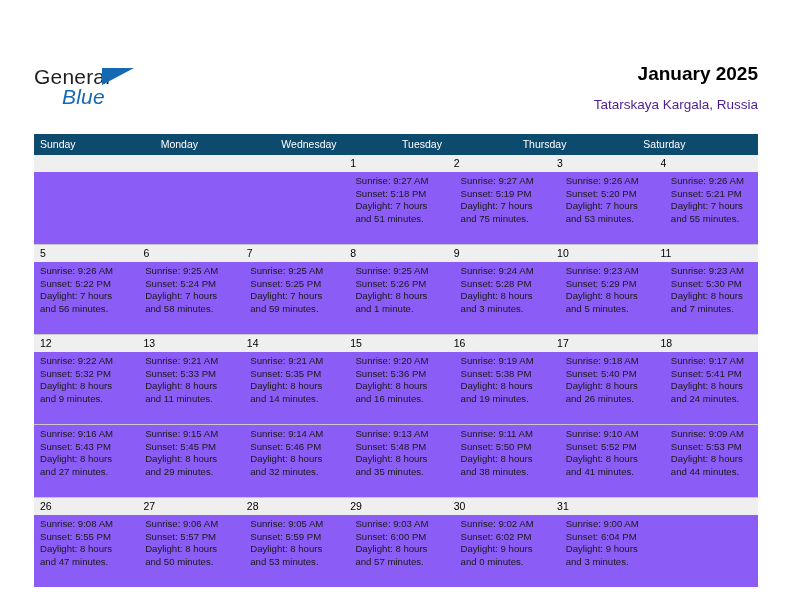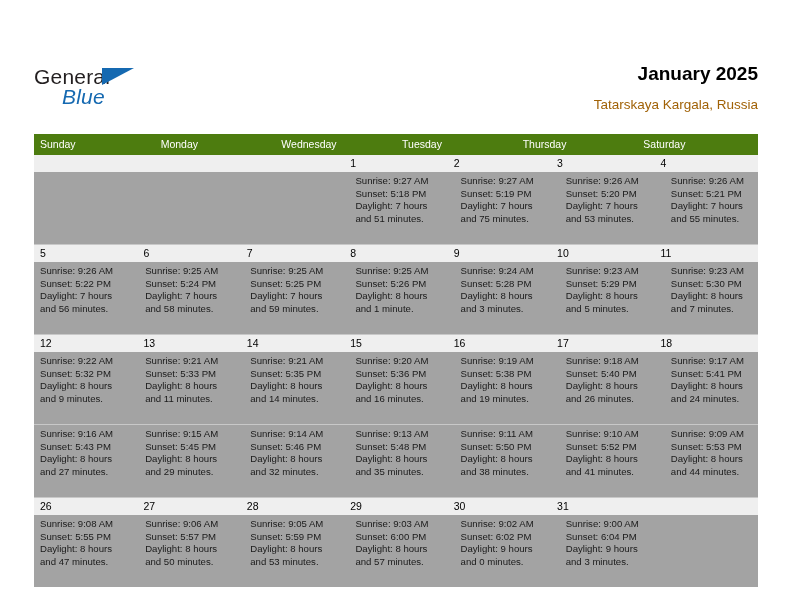--- a/index.html
+++ b/index.html
@@ -74,37 +74,37 @@
   }
   .month-title {
     font-size: 19px;
     font-weight: bold;
     color: #000000;
     line-height: 34px;
     white-space: nowrap;
   }
   .location {
     font-size: 13.5px;
-    color: #a16207;
+    color: #4c1d95;
     line-height: 20px;
     margin-top: 4px;
     white-space: nowrap;
     text-align: right;
   }
 
   
   .calendar {
     position: absolute;
     left: 34px;
     top: 105px;
     width: 724px;
   }
   .weekday-row {
     display: flex;
-    background: #4d7c0f;
+    background: #0c4a6e;
     height: 21px;
   }
   .weekday {
     flex: 1 1 0;
     color: #ffffff;
     font-size: 10.5px;
     line-height: 21px;
     padding-left: 6px;
     box-sizing: border-box;
     white-space: nowrap;
@@ -126,21 +126,21 @@
   .daynum {
     flex: 1 1 0;
     font-size: 10.5px;
     line-height: 17px;
     padding-left: 6px;
     box-sizing: border-box;
     color: #000000;
   }
   .week-body {
     display: flex;
-    background: #a3a3a3;
+    background: #8b5cf6;
     height: 72px;
     gap: 12px;
   }
   .cell {
     flex: 1 1 0;
     padding: 3px 6px 0 6px;
     box-sizing: border-box;
   }
   .cell-line {
     font-size: 9.6px;

